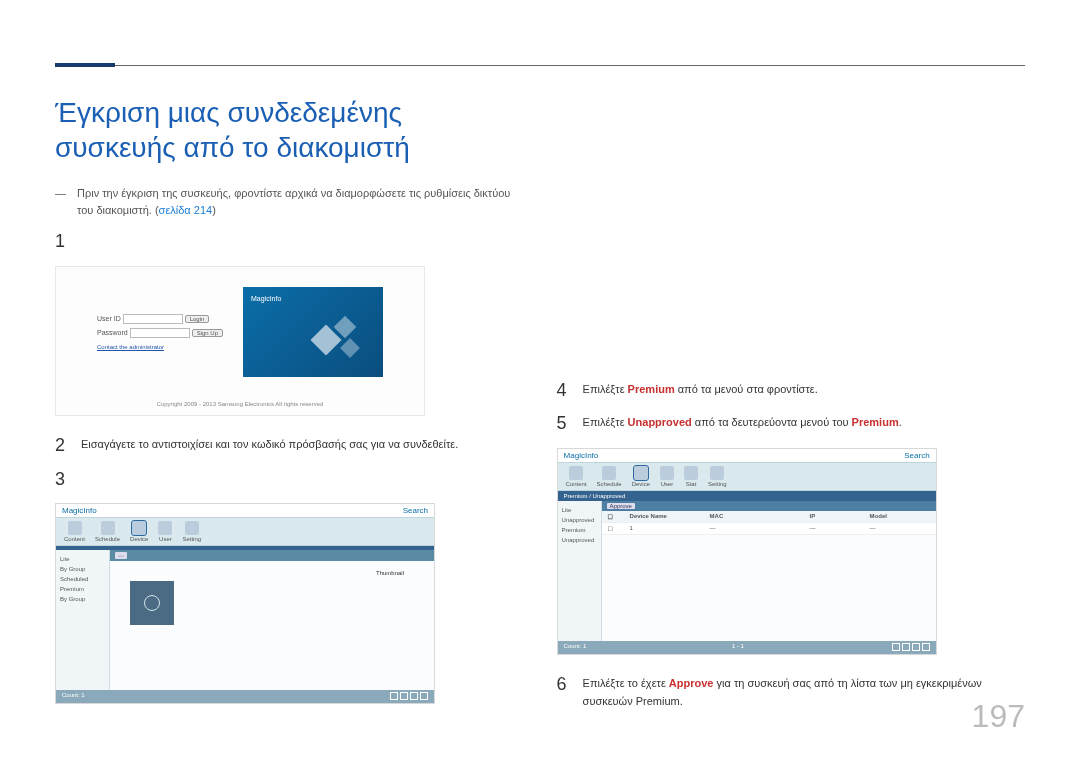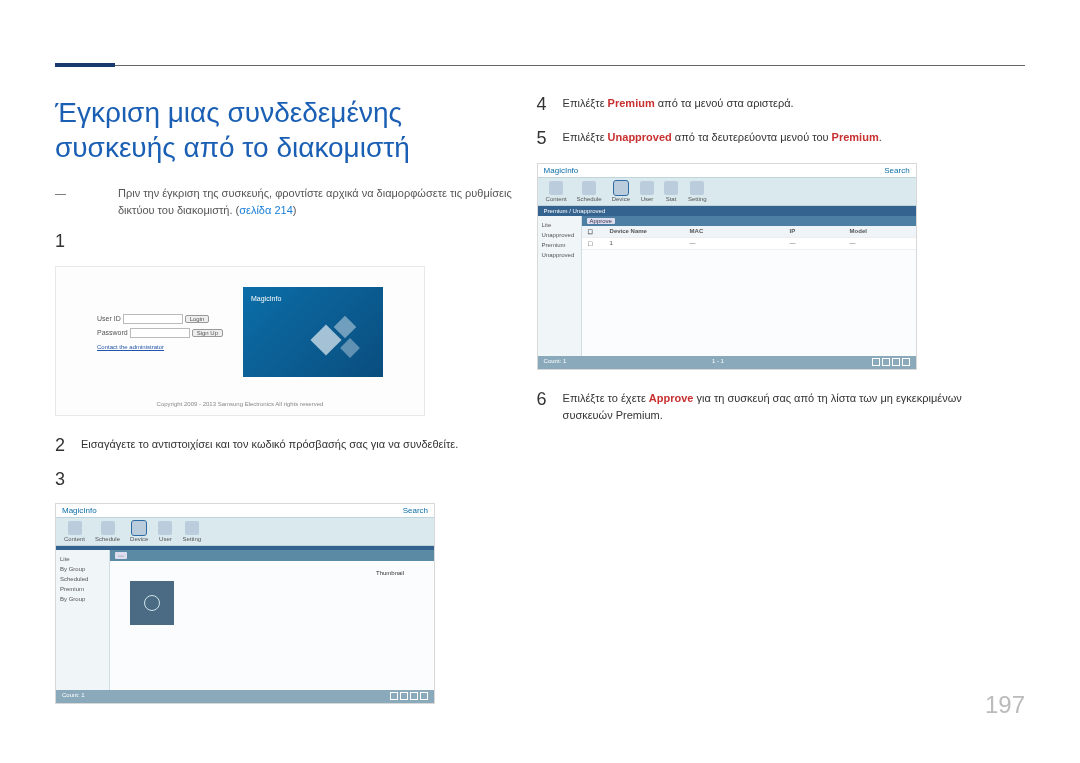--- a/index.html
+++ b/index.html
@@ -22,39 +22,39 @@
   .top-accent {
     position: absolute;
     top: 63px;
     left: 55px;
     width: 60px;
     height: 4px;
     background: #1a3a6e;
   }
   .columns {
     display: flex;
-    gap: 16px;
+    gap: 36px;
     margin-top: 30px;
+    align-items: flex-end;
   }
   .col {
     width: 48%;
   }
   h1 {
     color: #1a5fb4;
     font-weight: 300;
     font-size: 28px;
     line-height: 1.25;
     margin-bottom: 20px;
   }
   .note {
     font-size: 11px;
     color: #555;
     line-height: 1.5;
     margin-bottom: 14px;
-    margin-left: 41px;
   }
   .note .link { color: #1a7ed8; }
   .dash-wrap { display: flex; align-items: flex-start; }
   .dash-mark { width: 22px; font-size: 11px; color: #555; flex-shrink:0; line-height:1.6;}
   .step {
     display: flex;
     align-items: flex-start;
     margin-bottom: 14px;
   }
   .step-num {
@@ -196,23 +196,23 @@
     padding:2px 6px;
     display:flex;
     justify-content:space-between;
   }
   .app-status .boxes span{
     display:inline-block; width:8px; height:8px;
     border:1px solid #fff; margin-left:2px;
   }
   .page-number {
     position: absolute;
-    bottom: 44px;
+    bottom: 28px;
     right: 55px;
-    font-size: 24px;
+    font-size: 32px;
     color: #bbb;
     font-weight: 300;
   }
 </style>
 </head>
 <body>
 
 <div class="top-rule"></div>
 <div class="top-accent"></div>
 
@@ -313,21 +313,21 @@
           <span>Count: 1</span>
           <span class="boxes"><span></span><span></span><span></span><span></span></span>
         </div>
     </div>
   </div>
 
   <div class="col">
     <div class="step">
       <div class="step-num">4</div>
       <div class="step-text">
-        <span>Επιλέξτε </span><span class="kw-red">Premium</span><span> από τα μενού στα αριστερά.</span>
+        <span>Επιλέξτε </span><span class="kw-red">Premium</span><span> από τα μενού στα φροντίστε.</span>
       </div>
     </div>
 
     <div class="step">
       <div class="step-num">5</div>
       <div class="step-text">
         <span>Επιλέξτε </span><span class="kw-red">Unapproved</span><span> από τα δευτερεύοντα μενού του </span><span class="kw-red">Premium</span><span>.</span>
       </div>
     </div>
 

